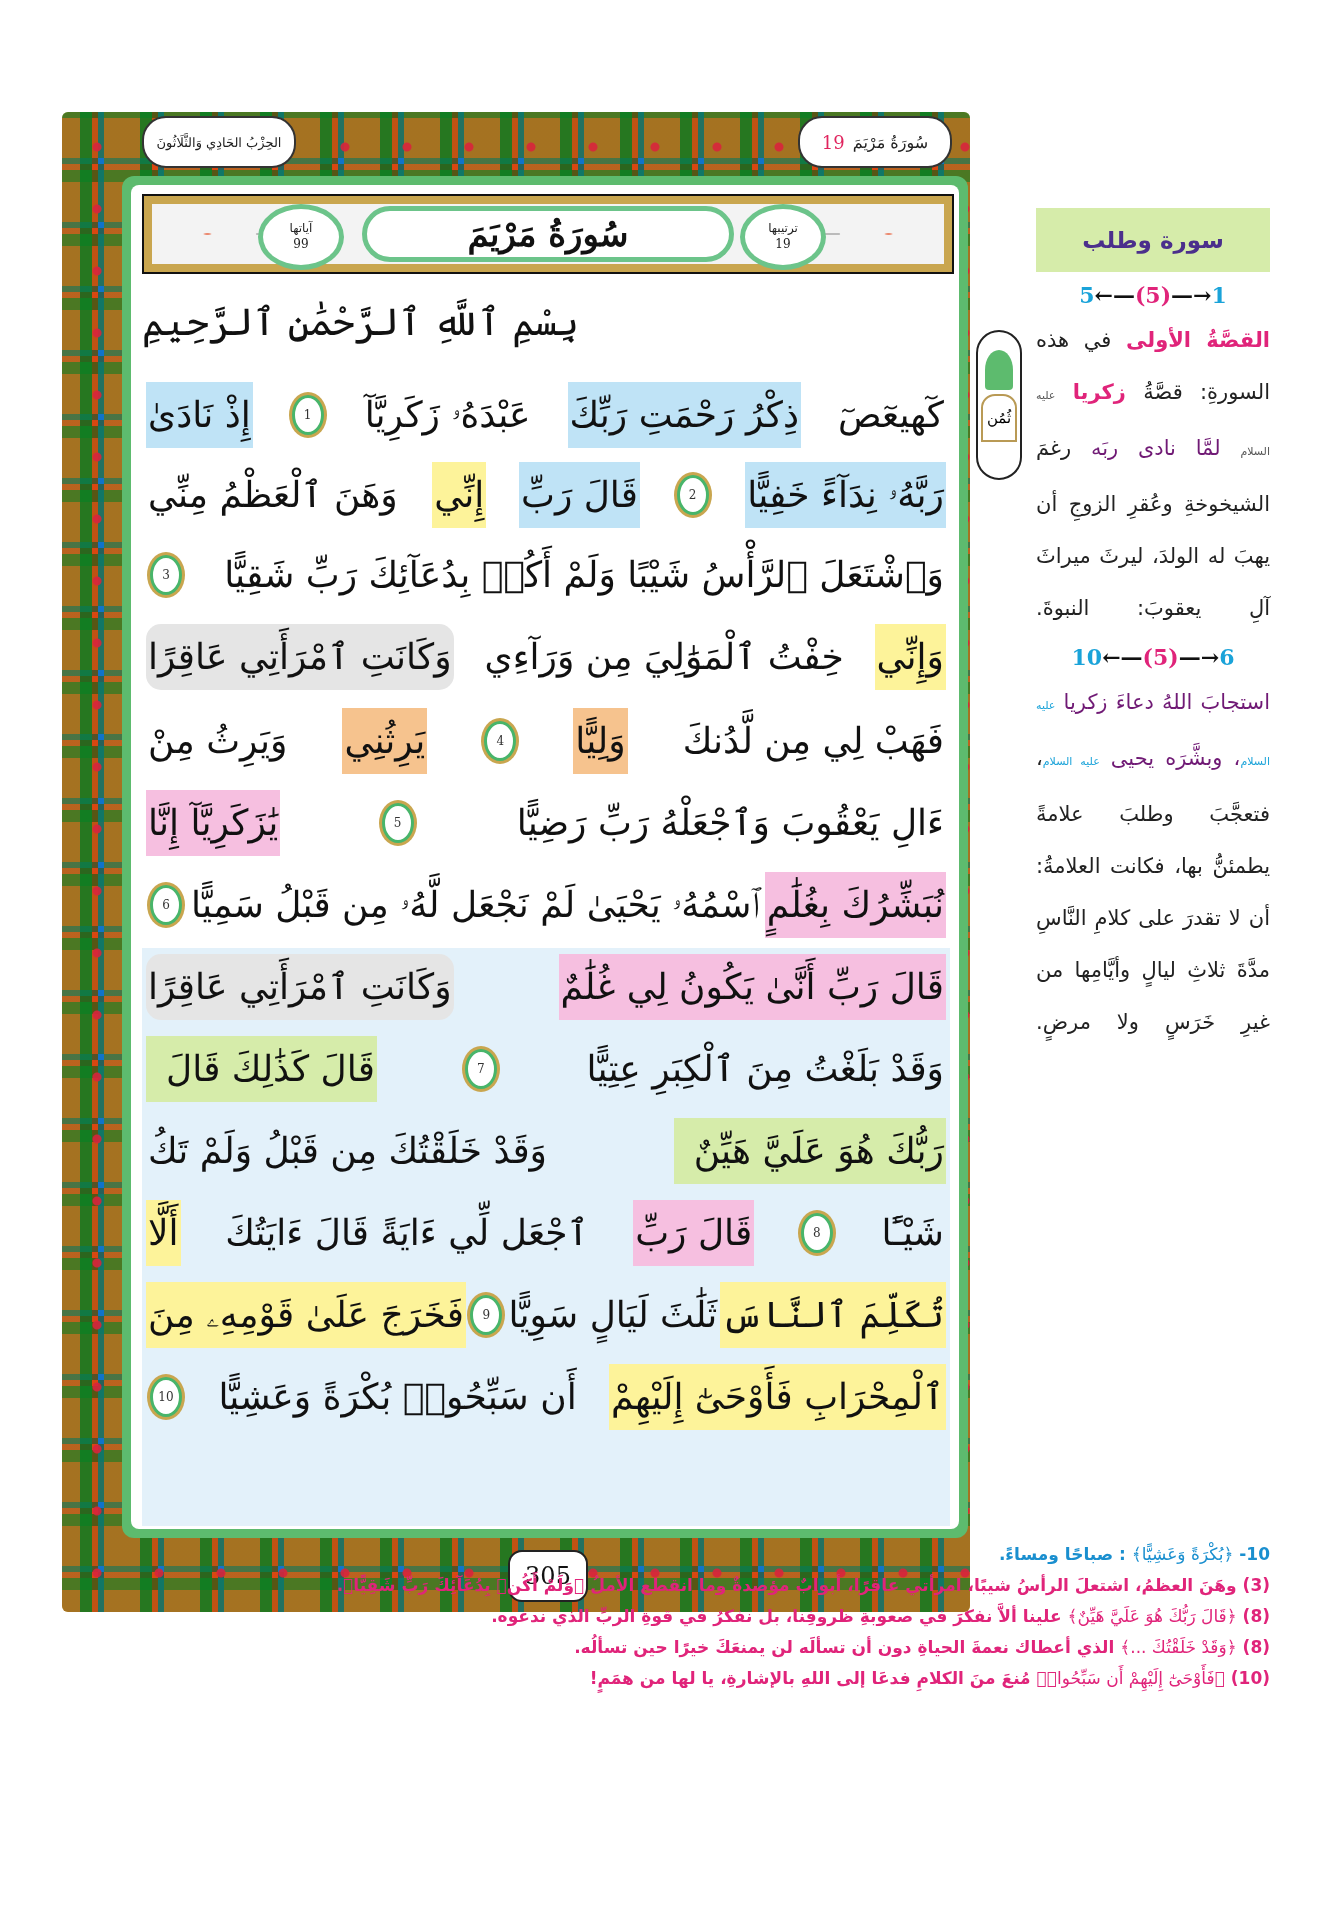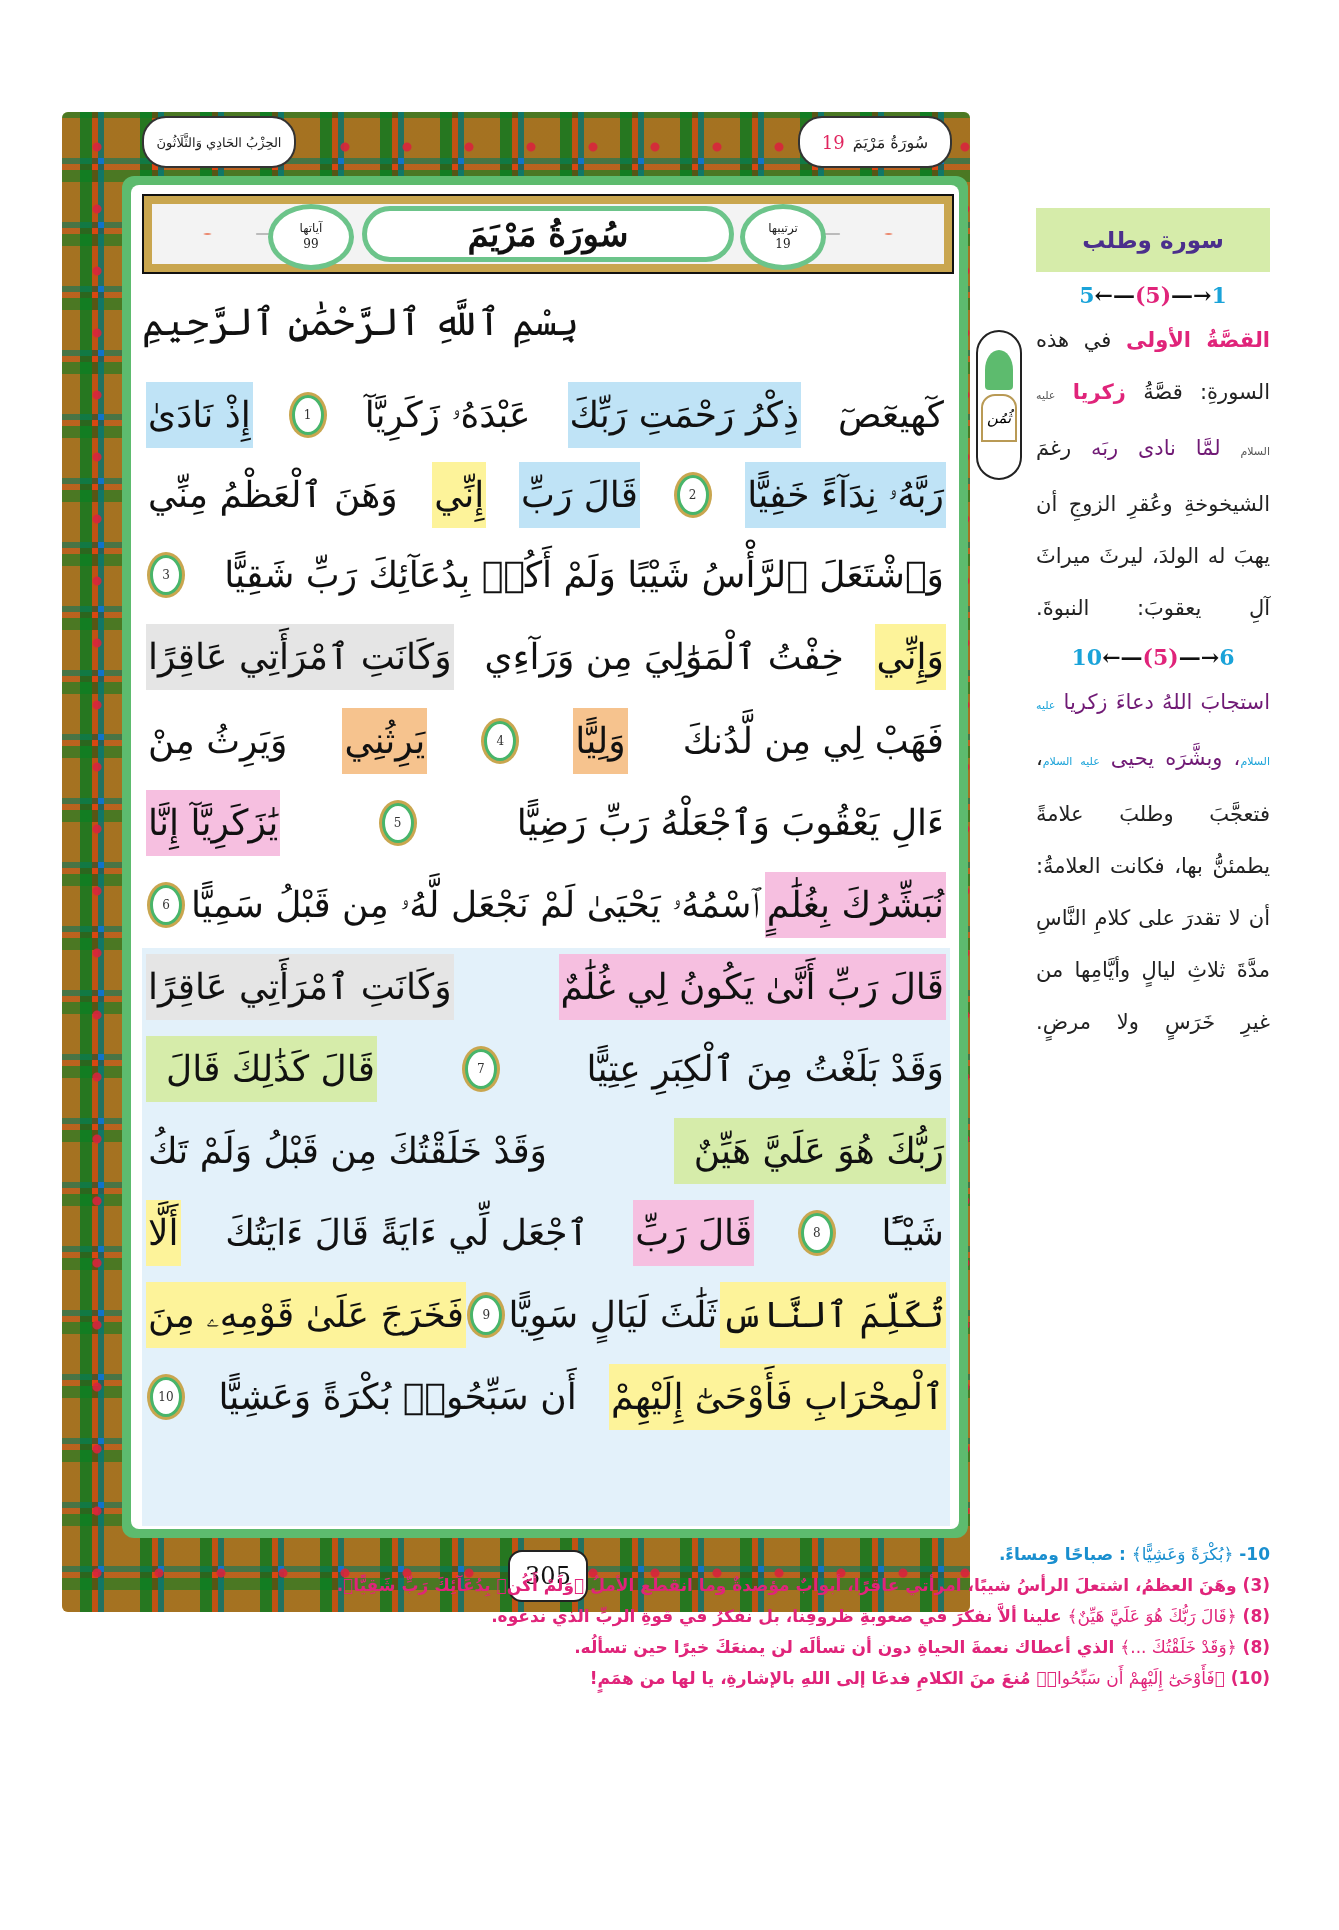--- a/index.html
+++ b/index.html
@@ -66,53 +66,53 @@
     border:5px solid #6cc48a; border-radius:28px;
     display:flex; align-items:center; justify-content:center;
     font-family:"DejaVu Serif", serif; font-size:34px; font-weight:bold; color:#111; direction:rtl;
   }
   .banner-medal {
     position:absolute; top:0; width:76px; height:56px; background:#fff; border:5px solid #6cc48a;
     border-radius:50%; display:flex; flex-direction:column; align-items:center; justify-content:center;
     font-family:"DejaVu Serif", serif; font-size:12px; color:#222; line-height:1.3; direction:rtl;
   }
   .medal-right { right:118px; }
-  .medal-left { left:116px;align-items:center; }
+  .medal-left { left:106px;align-items:center; }
   
   .basmala {
     position:absolute; left:142px; top:300px; width:808px; text-align:left;
     font-family:"DejaVu Serif", serif; font-size:38px; color:#111; direction:rtl;
   }
   .q-line {
     position:absolute; left:146px; width:800px; height:70px;
     display:flex; flex-direction:row; justify-content:space-between; align-items:center;
     direction:rtl; font-family:"DejaVu Serif", serif; font-size:36px; color:#111; white-space:nowrap;
   }
   .seg { padding:4px 2px; line-height:58px; }
   .hl-blue { background:#bfe3f6; }
   .hl-yellow { background:#fdf39a; }
-  .hl-gray { background:#e5e5e5; }
+  .hl-gray { background:#e5e5e5;border-radius:15px; }
   .hl-orange { background:#f6c38e; }
   .hl-pink { background:#f6bfe0; }
   .hl-green { background:#d6ecaa;padding-left:20px; }
   .ayah {
     display:inline-flex; align-items:center; justify-content:center;
     width:26px; height:34px; border-radius:50%; border:3px solid #48b56a; background:#fff;
     font-size:12px; color:#333; margin:0 4px; box-shadow:0 0 0 3px #c9a64f; vertical-align:middle;
   }
   
   .thumun {
     position:absolute; left:976px; top:330px; width:46px; height:150px; background:#fff;
     border:2px solid #222; border-radius:23px; display:flex; flex-direction:column; align-items:center; justify-content:flex-end;
     padding-bottom:36px; box-sizing:border-box;
   }
   .thumun-cap { width:28px; height:40px; background:#5dbb6e; border-radius:50% 50% 4px 4px; margin-bottom:4px; }
   .thumun-label {
     width:32px; height:44px; border:2px solid #b99a55; border-radius:14px 14px 0 0;
-    display:flex; align-items:center; justify-content:center; font-family:"DejaVu Serif", serif; font-size:15px; direction:rtl;font-style:italic;
+    display:flex; align-items:center; justify-content:center; font-family:"DejaVu Serif", serif; font-size:15px; direction:rtl;
   }
   
   .page-num {
     position:absolute; left:508px; top:1550px; width:76px; height:48px; background:#fff; border:2px solid #222;
     border-radius:14px; display:flex; align-items:center; justify-content:center;
     font-family:"DejaVu Serif", serif; font-size:24px; color:#111;
   }
   
   .side {
     position:absolute; left:1036px; top:208px; width:234px; direction:rtl;

